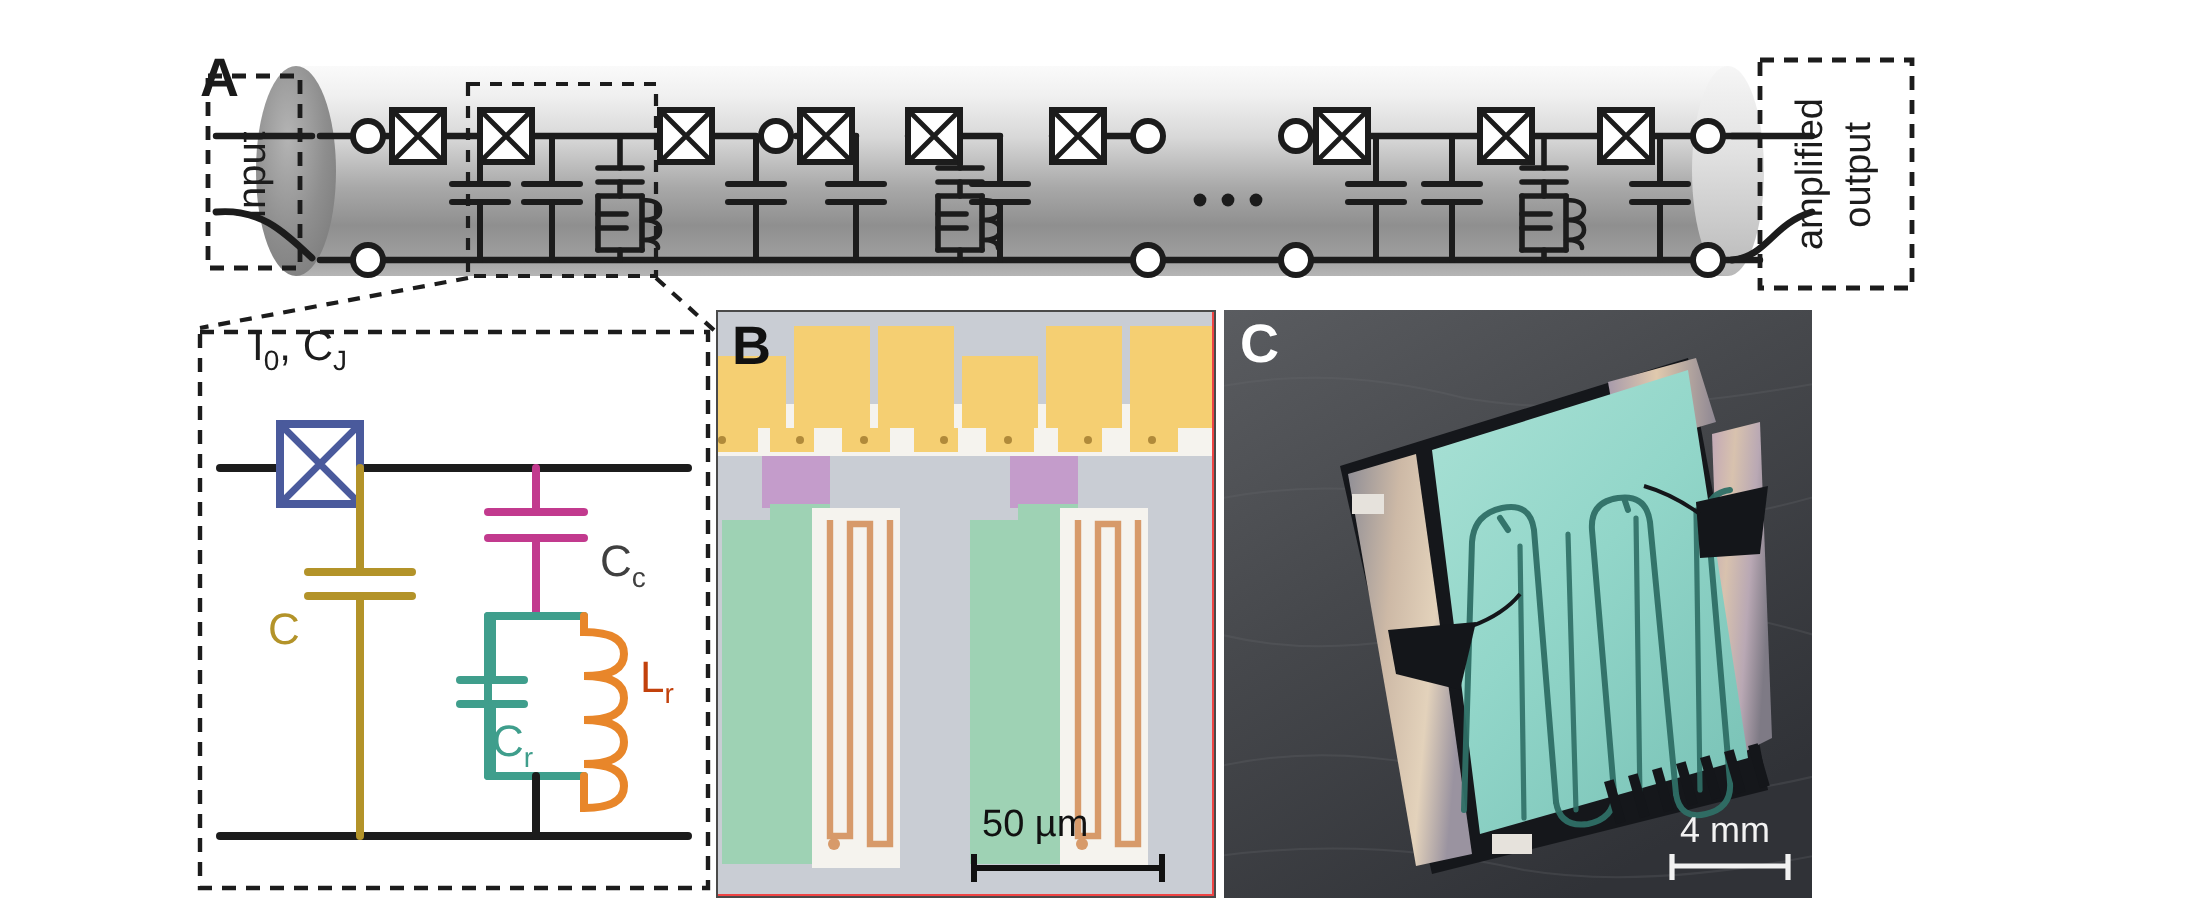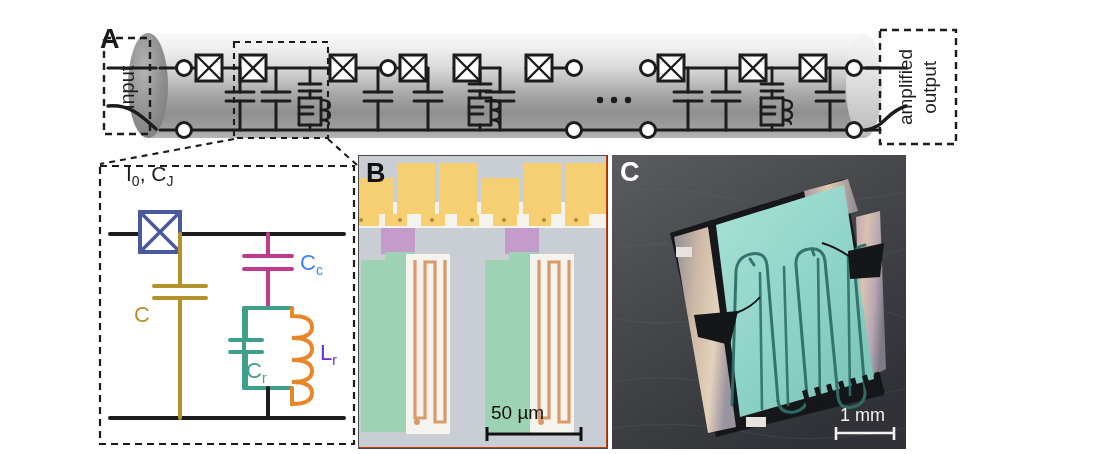--- a/index.html
+++ b/index.html
@@ -31,21 +31,21 @@
   #panelA-letter { left: 100px; top: 26px; }
 
   
   #inset { position: absolute; left: 96px; top: 162px; width: 262px; height: 286px; }
 
   
   #panelB {
     position: absolute;
     left: 358px; top: 155px;
     width: 250px; height: 294px;
-    background: #c2410c;
+    background: #ef4444;
     border: 1.5px solid #4a4a4a;
     box-sizing: border-box;
     overflow: hidden;
   }
   #panelB-letter { left: 366px; top: 160px; z-index: 12; color:#111; }
   .scalebar-text-b {
     position: absolute;
     font-family: "Liberation Sans", sans-serif;
     font-size: 19px;
     color: #111;
@@ -368,29 +368,29 @@
       <line x1="172" y1="226" x2="172" y2="256" stroke="#1c1c1c" stroke-width="4" stroke-linecap="round"></line>
     </svg>
 
     
     <div style="position:absolute;left:30px;top:0;font-size:21px;color:#1c1c1c;white-space:nowrap;">
       <span>I</span><sub style="font-size:14px;">0</sub><span>,&nbsp;</span><span>C</span><sub style="font-size:14px;">J</sub>
     </div>
 
     <div style="position:absolute;left:38px;top:140px;font-size:22px;color:#b39329;">C</div>
 
-    <div style="position:absolute;left:204px;top:88px;font-size:22px;color:#3b82f6;white-space:nowrap;">
+    <div style="position:absolute;left:204px;top:106px;font-size:22px;color:#404040;white-space:nowrap;">
       <span>C</span><sub style="font-size:14px;">c</sub>
     </div>
 
     <div style="position:absolute;left:110px;top:196px;font-size:22px;color:#3f9e8c;white-space:nowrap;margin-left:40px;">
       <span>C</span><sub style="font-size:14px;">r</sub>
     </div>
 
-    <div style="position:absolute;left:224px;top:178px;font-size:22px;color:#6d28d9;white-space:nowrap;text-align:right;">
+    <div style="position:absolute;left:224px;top:164px;font-size:22px;color:#c2410c;white-space:nowrap;text-align:right;">
       <span>L</span><sub style="font-size:14px;">r</sub>
     </div>
   </div>
 
   <div class="panel-letter" id="panelB-letter">B</div>
 
   <div id="panelB">
     <svg width="247" height="291" viewBox="0 0 247 291">
       <rect x="0" y="0" width="247" height="291" fill="#c9cdd4"></rect>
 
@@ -557,16 +557,16 @@
         <rect x="134" y="262" width="20" height="10"></rect>
       </g>
 
       <g stroke="#f2f2f2" stroke-width="2.6" stroke-linecap="butt">
         <line x1="224" y1="278" x2="282" y2="278"></line>
         <line x1="224" y1="272" x2="224" y2="285"></line>
         <line x1="282" y1="272" x2="282" y2="285"></line>
       </g>
     </svg>
 
-    <div class="scalebar-text-c" style="left:228px;top:250px;">1 mm</div>
+    <div class="scalebar-text-c" style="left:228px;top:250px;">4 mm</div>
   </div>
 
 </div>
 
 </body></html>

